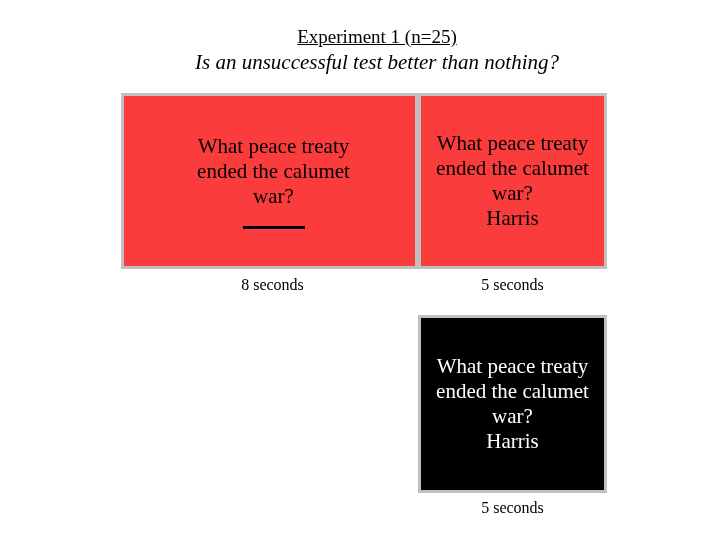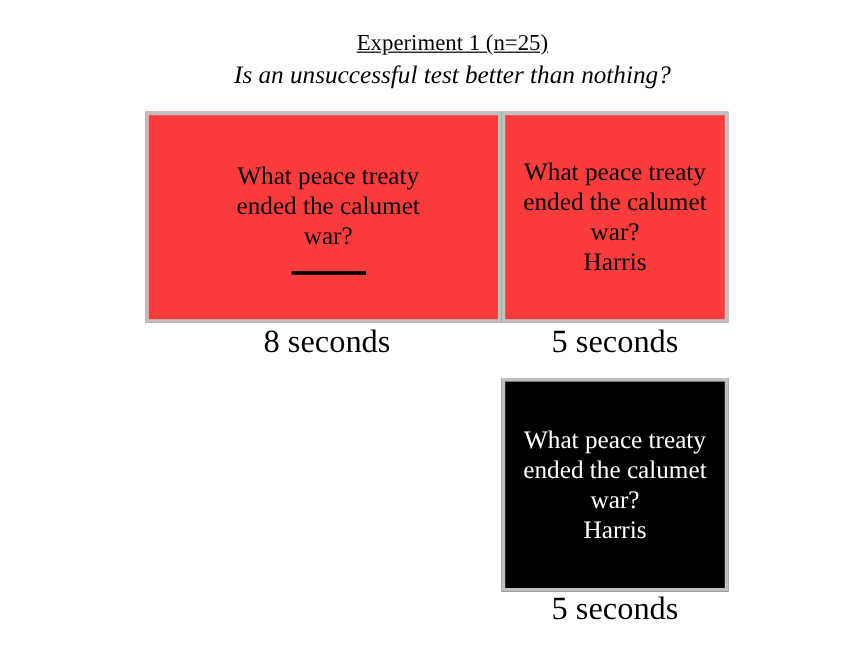--- a/index.html
+++ b/index.html
@@ -59,21 +59,21 @@
   }
   .blank-line {
     width: 62px;
     height: 3px;
     background: #000000;
     margin-top: 17px;
   }
   .caption {
     position: absolute;
     text-align: center;
-    font-size: 27px;
+    font-size: 16px;
     line-height: 25px;
   }
   .caption-left   { left: 121px; top: 272px; width: 297px; transform: translateX(3px); }
   .caption-right  { left: 418px; top: 272px; width: 189px; }
   .caption-bottom { left: 418px; top: 495px; width: 189px; }
 </style>
 </head>
 <body>
 
 <div>

